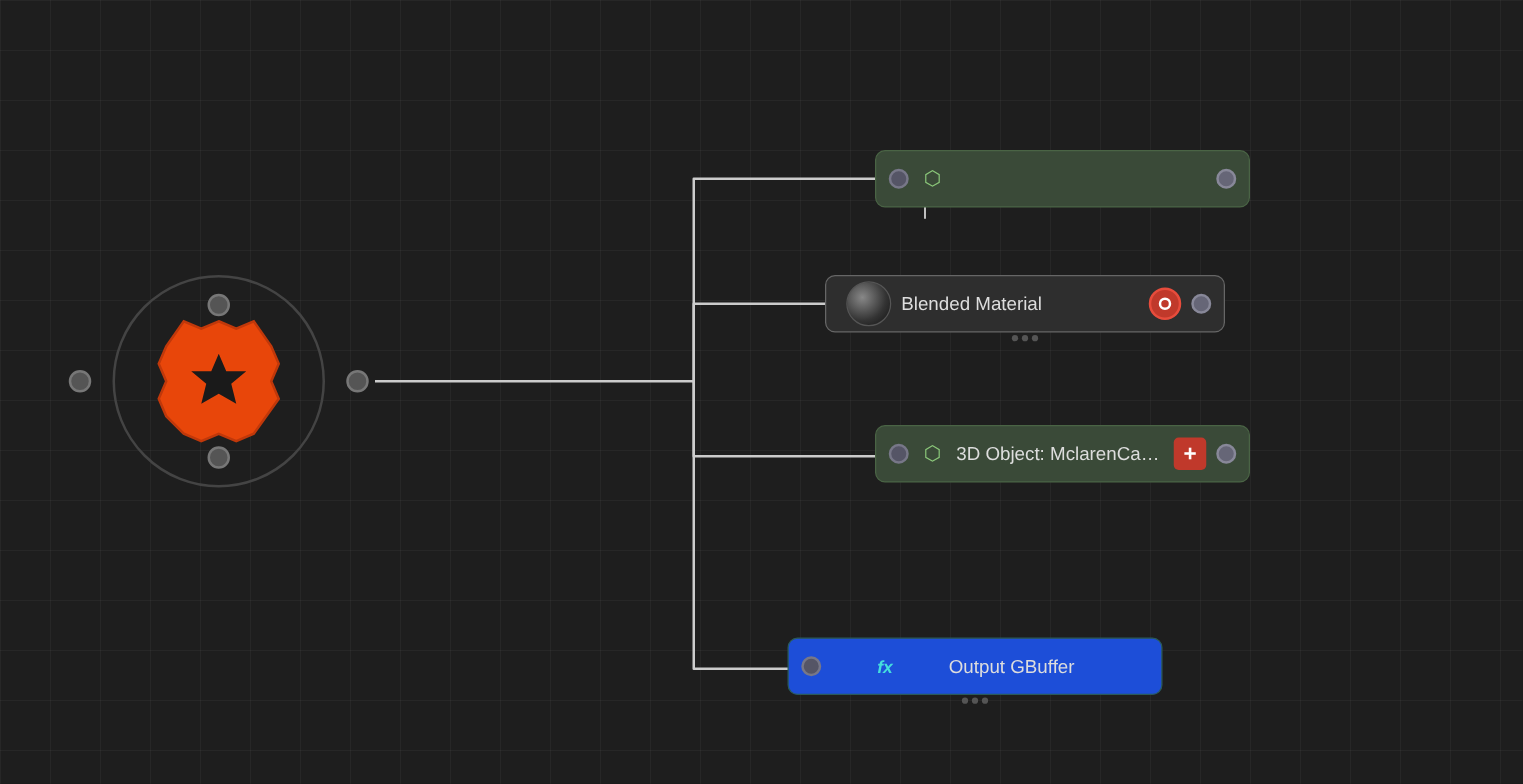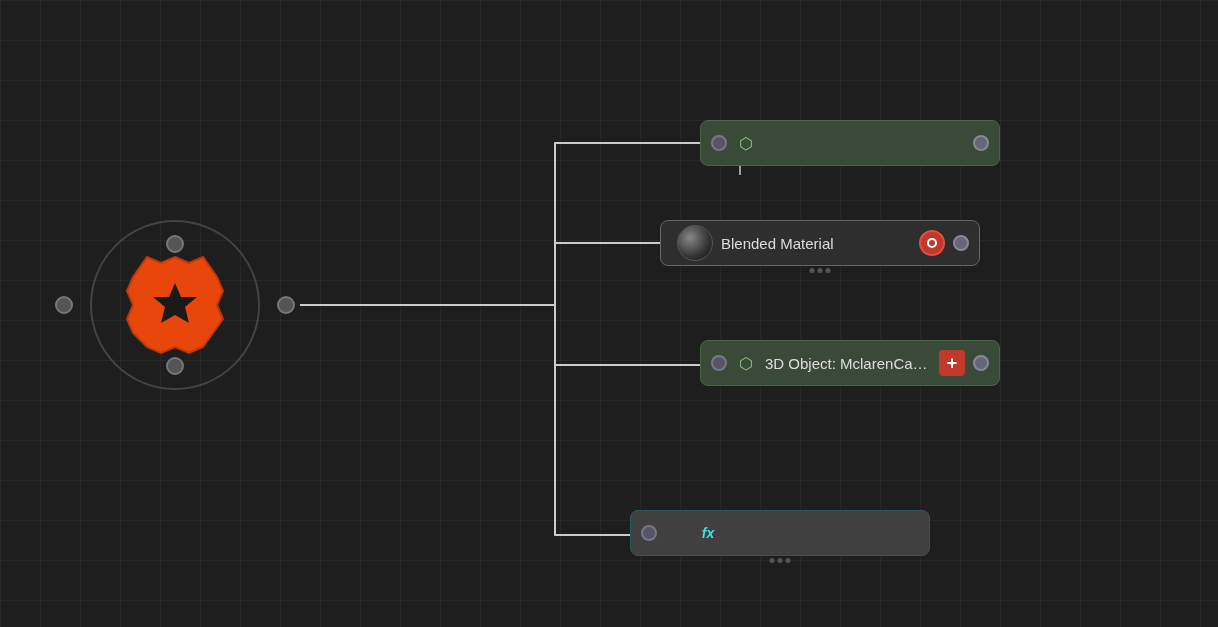--- a/index.html
+++ b/index.html
@@ -97,21 +97,21 @@
       width: 300px;
     }
 
     .node-dark {
       background: #2e2e2e;
       border: 1.5px solid #555;
       width: 320px;
     }
 
     .node-teal {
-      background: #404040;
+      background: #1d4ed8;
       border: 1.5px solid #2a5a5a;
       width: 300px;
       gap: 40px;
     }
 
     .node-handle-left {
       width: 16px;
       height: 16px;
       border-radius: 50%;
       background: #556;
@@ -323,18 +323,19 @@
   <span class="node-label">3D Object: MclarenCar, ...</span>
   <div class="node-badge-plus">+</div>
   <div class="node-handle-right"></div>
 </div>
 
 <div class="node node-teal node-output">
   <div class="node-handle-left"></div>
   <div class="node-icon">
     <span class="fx-icon">fx</span>
   </div>
+  <span class="node-label">Output GBuffer</span>
   <div class="node-dots">
     <div class="dot"></div>
     <div class="dot"></div>
     <div class="dot"></div>
   </div>
 </div>
 
 </body></html>

